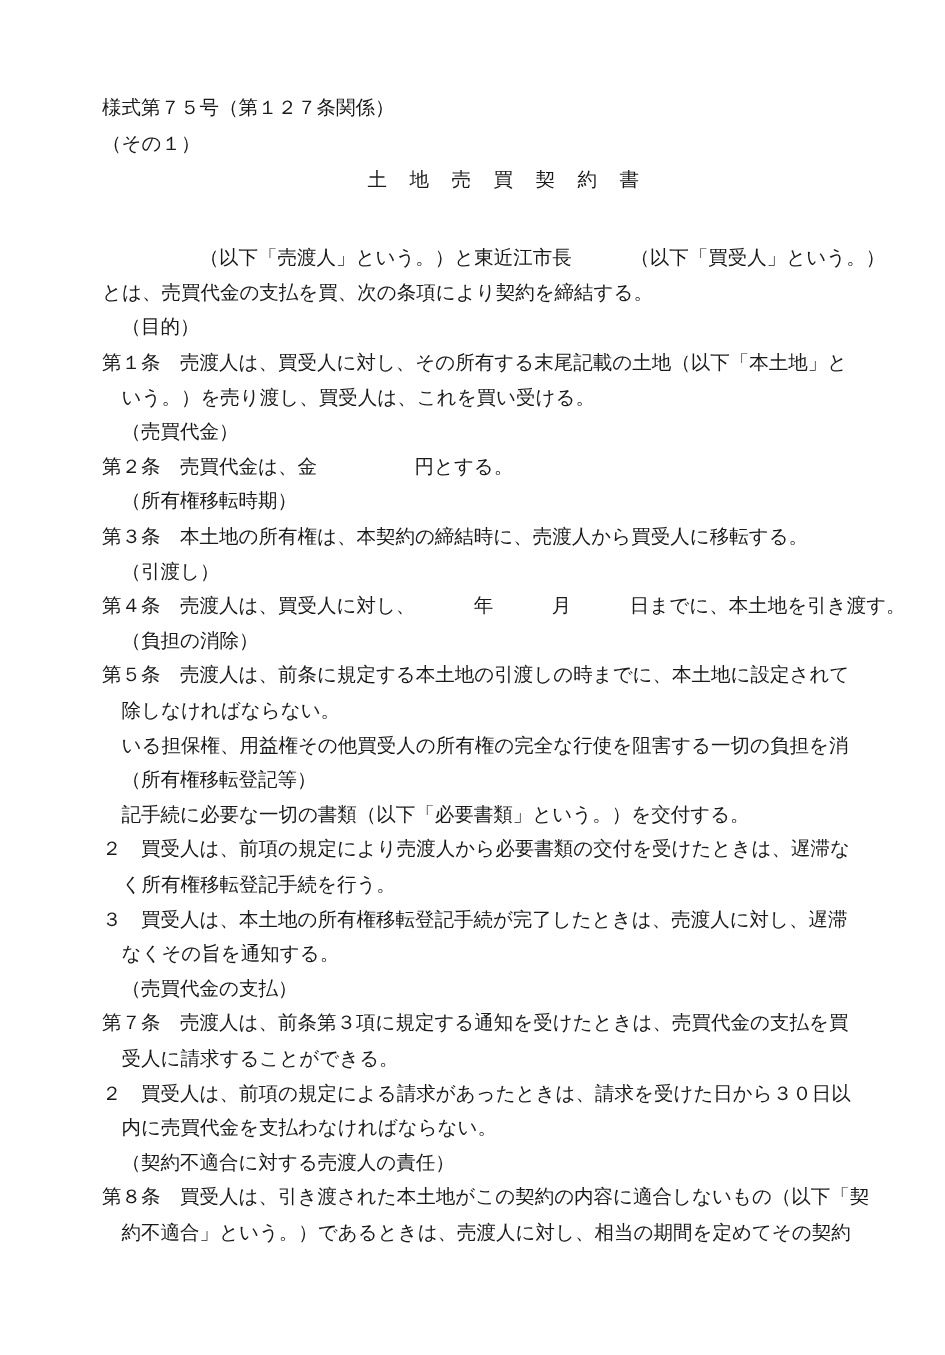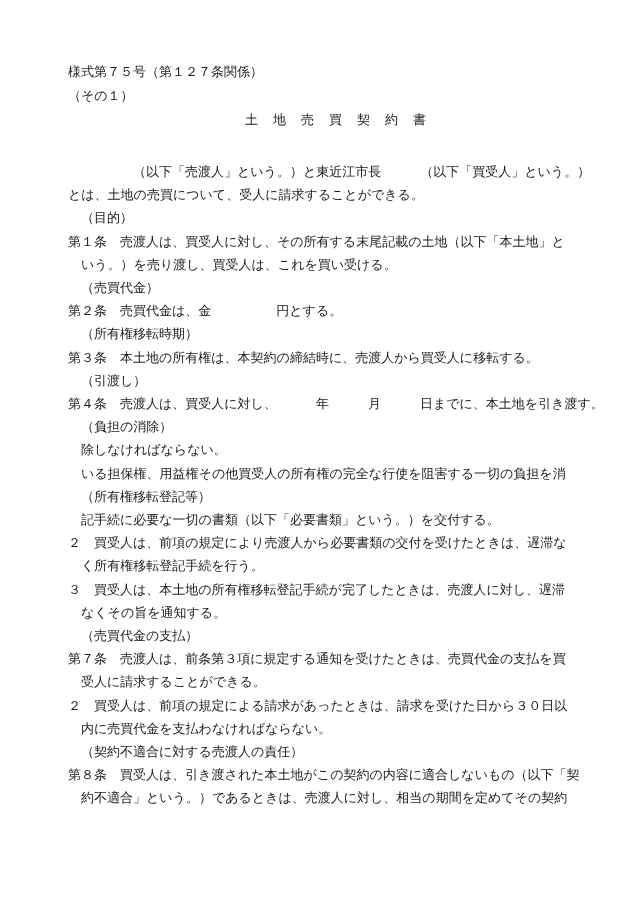--- a/index.html
+++ b/index.html
@@ -43,31 +43,32 @@
 </head>
 <body>
 
 <div class="page">
   <div class="hline">様式第７５号（第１２７条関係）</div>
   <div class="hline">（その１）</div>
   <div class="title-line">土　地　売　買　契　約　書</div>
 
   <div class="doc-body" id="doc-body">
       <div class="line">　　　　　（以下「売渡人」という。）と東近江市長　　　（以下「買受人」という。）</div>
-      <div class="line">とは、土地の売買について、受人に請求することができる。</div>
+      <div class="line">とは、売買代金の支払を買、次の条項により契約を締結する。</div>
       <div class="line">　（目的）</div>
       <div class="line">第１条　売渡人は、買受人に対し、その所有する末尾記載の土地（以下「本土地」と</div>
       <div class="line">　いう。）を売り渡し、買受人は、これを買い受ける。</div>
       <div class="line">　（売買代金）</div>
       <div class="line">第２条　売買代金は、金　　　　　円とする。</div>
       <div class="line">　（所有権移転時期）</div>
       <div class="line">第３条　本土地の所有権は、本契約の締結時に、売渡人から買受人に移転する。</div>
       <div class="line">　（引渡し）</div>
       <div class="line">第４条　売渡人は、買受人に対し、　　　年　　　月　　　日までに、本土地を引き渡す。</div>
       <div class="line">　（負担の消除）</div>
+      <div class="line">第５条　売渡人は、前条に規定する本土地の引渡しの時までに、本土地に設定されて</div>
       <div class="line">　除しなければならない。</div>
       <div class="line">　いる担保権、用益権その他買受人の所有権の完全な行使を阻害する一切の負担を消</div>
       <div class="line">　（所有権移転登記等）</div>
       <div class="line">　記手続に必要な一切の書類（以下「必要書類」という。）を交付する。</div>
       <div class="line">２　買受人は、前項の規定により売渡人から必要書類の交付を受けたときは、遅滞な</div>
       <div class="line">　く所有権移転登記手続を行う。</div>
       <div class="line">３　買受人は、本土地の所有権移転登記手続が完了したときは、売渡人に対し、遅滞</div>
       <div class="line">　なくその旨を通知する。</div>
       <div class="line">　（売買代金の支払）</div>
       <div class="line">第７条　売渡人は、前条第３項に規定する通知を受けたときは、売買代金の支払を買</div>

